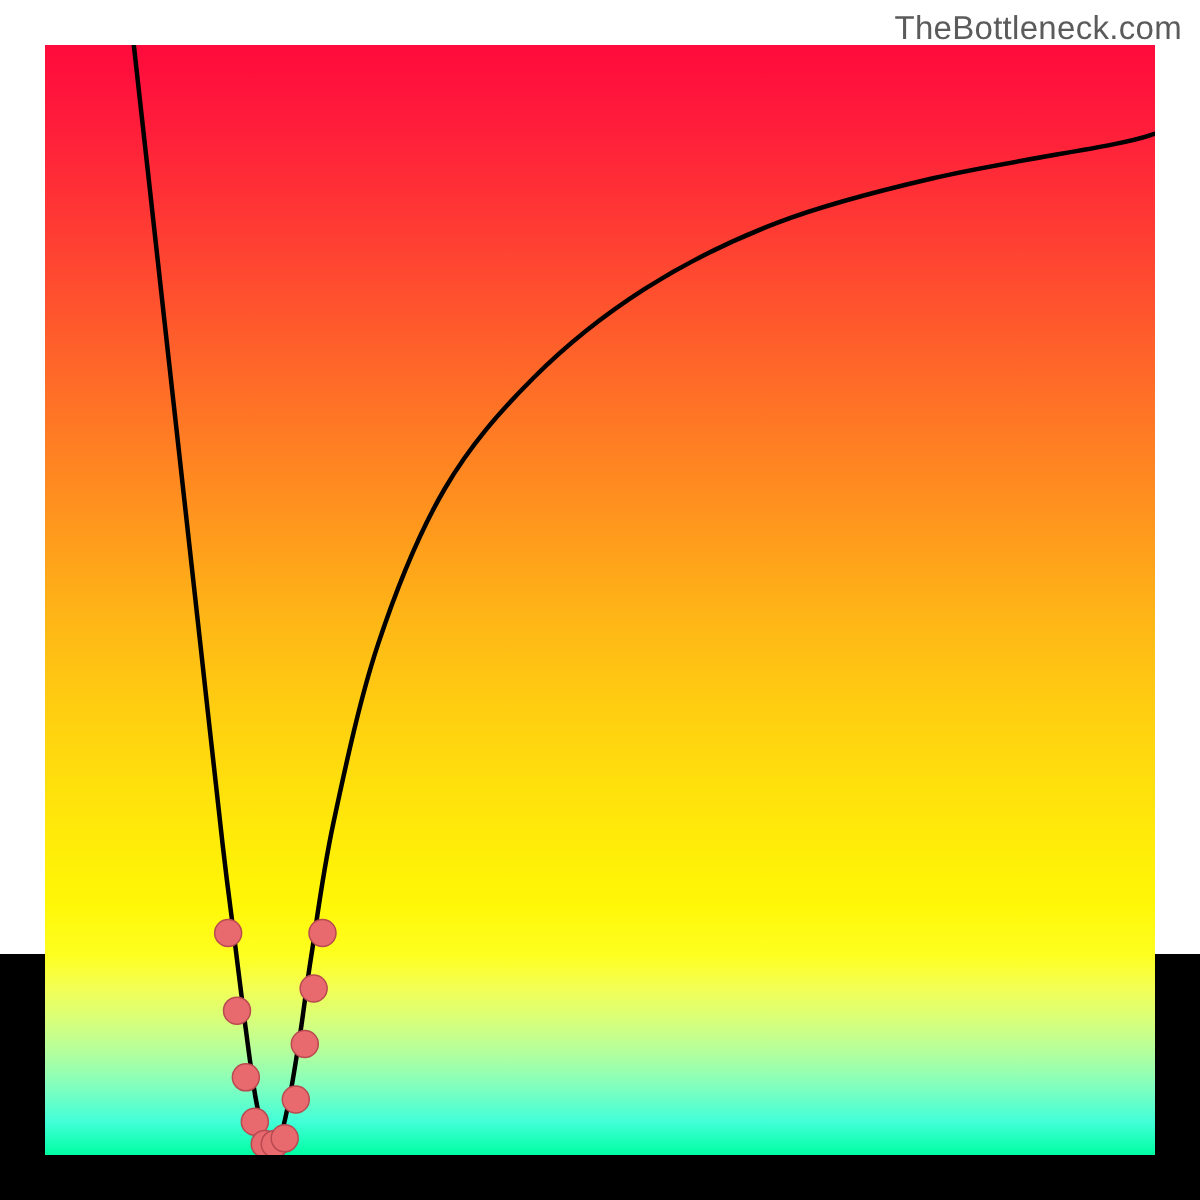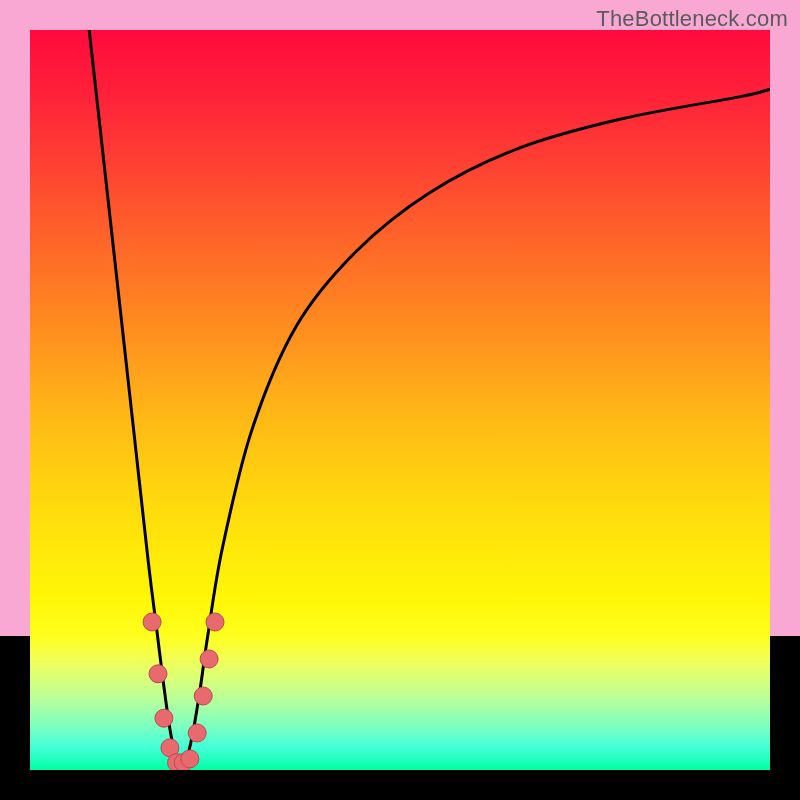--- a/index.html
+++ b/index.html
@@ -10,21 +10,21 @@
     background: #000;
     overflow: hidden;
     font-family: Arial, Helvetica, sans-serif;
   }
   .frame {
     position: absolute;
     left: 0;
     top: 0;
     width: 800px;
     height: 636px;
-    background: #f9a8d4;
+    background: #ffffff;
   }
   .plot-area {
     position: absolute;
     left: 30px;
     top: 30px;
     width: 740px;
     height: 740px;
     overflow: hidden;
   }
   .gradient-bg {

